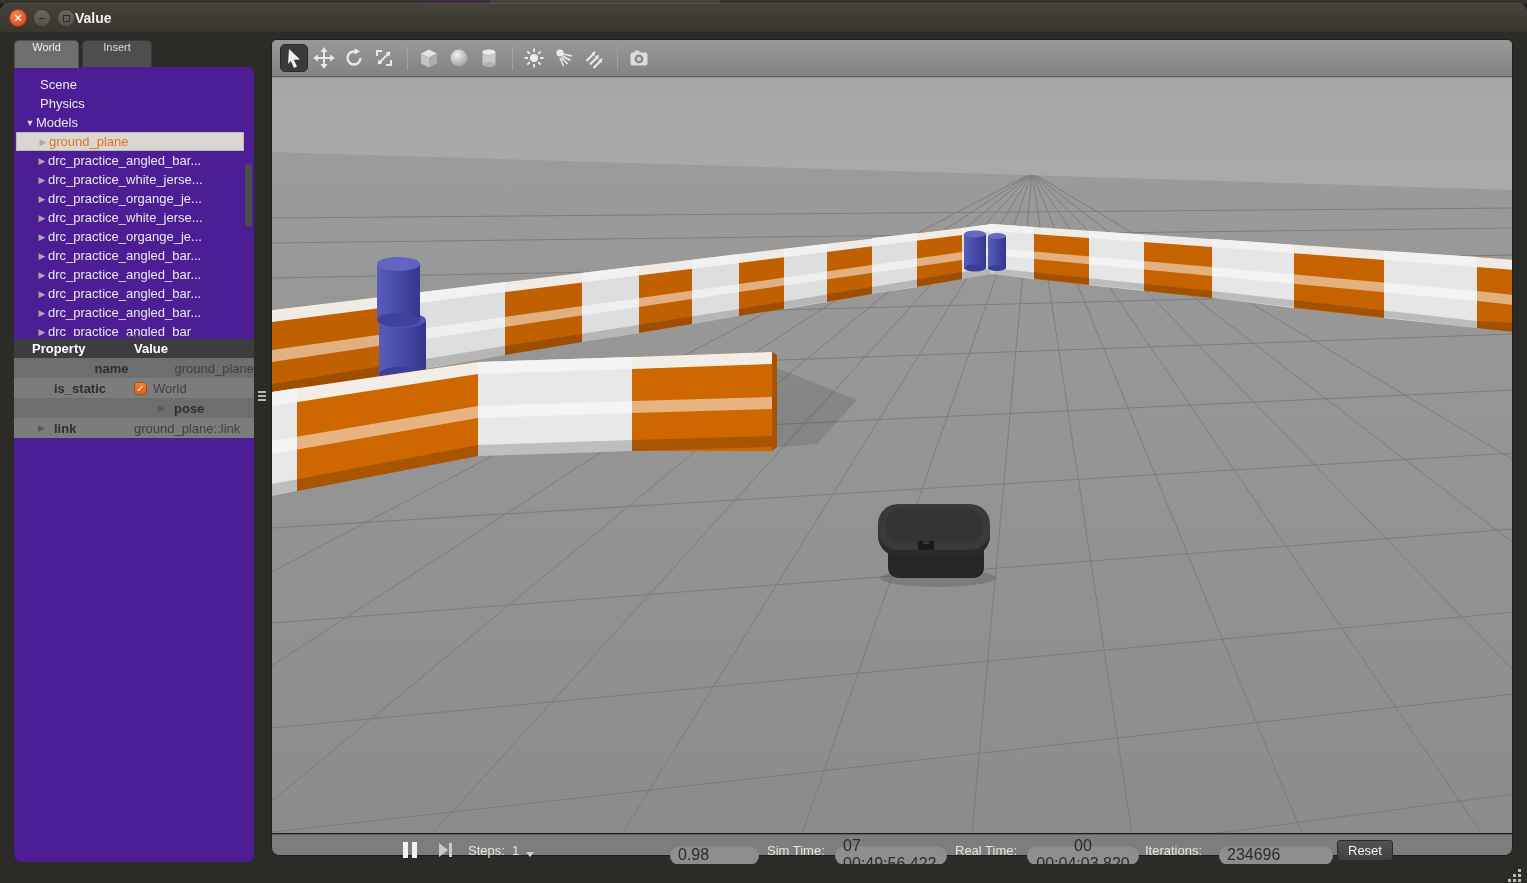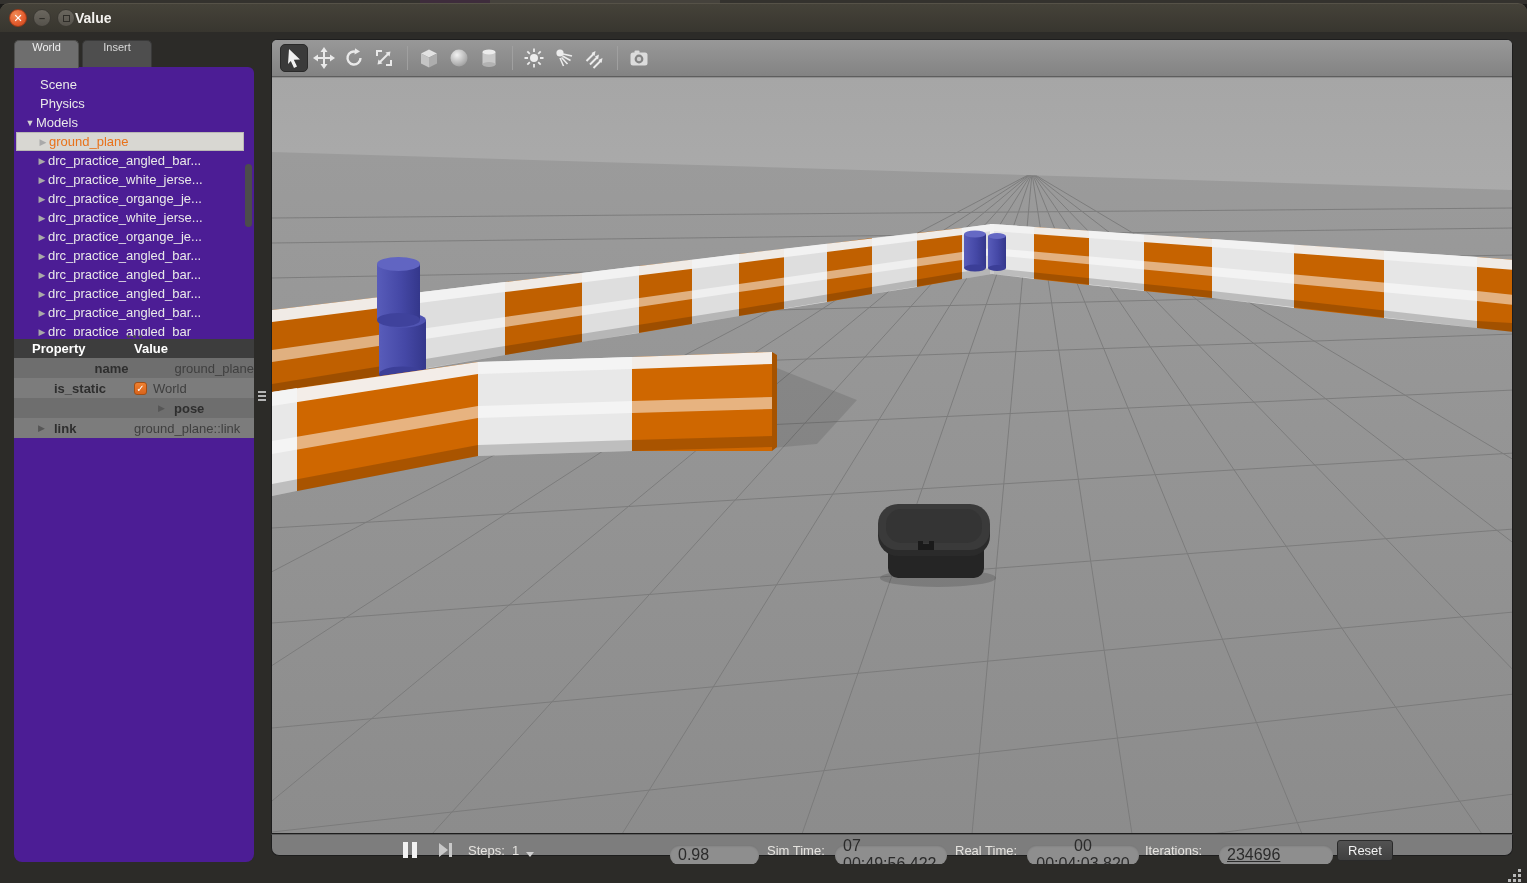--- a/index.html
+++ b/index.html
@@ -504,21 +504,21 @@
       <div class="sb-item sb-label" style="left:495px;">Sim Time:</div>
       <div class="sb-item" style="left:563px; top:5px;">
         <div class="sb-field" style="width:112px;">07 00:49:56.422</div>
       </div>
       <div class="sb-item sb-label" style="left:683px;">Real Time:</div>
       <div class="sb-item" style="left:755px; top:5px;text-align:center;">
         <div class="sb-field" style="width:112px;">00 00:04:03.820</div>
       </div>
       <div class="sb-item sb-label" style="left:873px;">Iterations:</div>
       <div class="sb-item" style="left:947px; top:5px;">
-        <div class="sb-field" style="width:114px;text-decoration:underline;">234696</div>
+        <div class="sb-field" style="width:114px;">234696</div>
       </div>
       <div class="sb-item" style="left:1065px;">
         <button class="reset-btn">Reset</button>
       </div>
     </div>
 
     <div class="bottom-strip">
       <div class="grip">
         <i style="right:0; bottom:0;"></i>
           <i style="right:5px; bottom:0;"></i>

